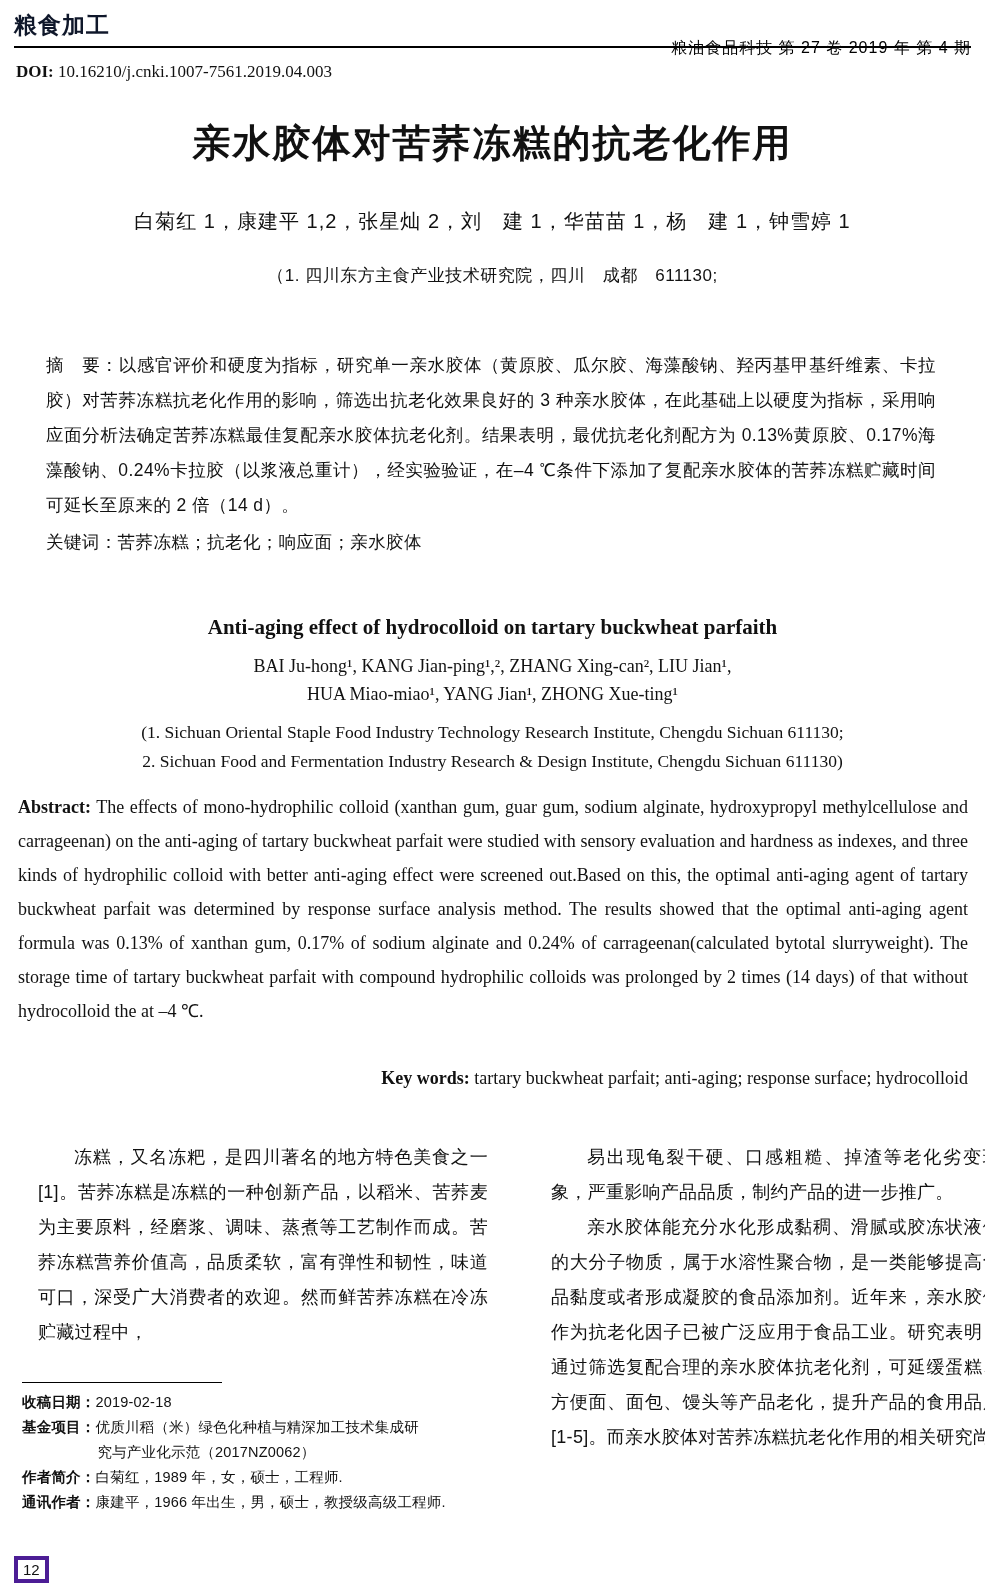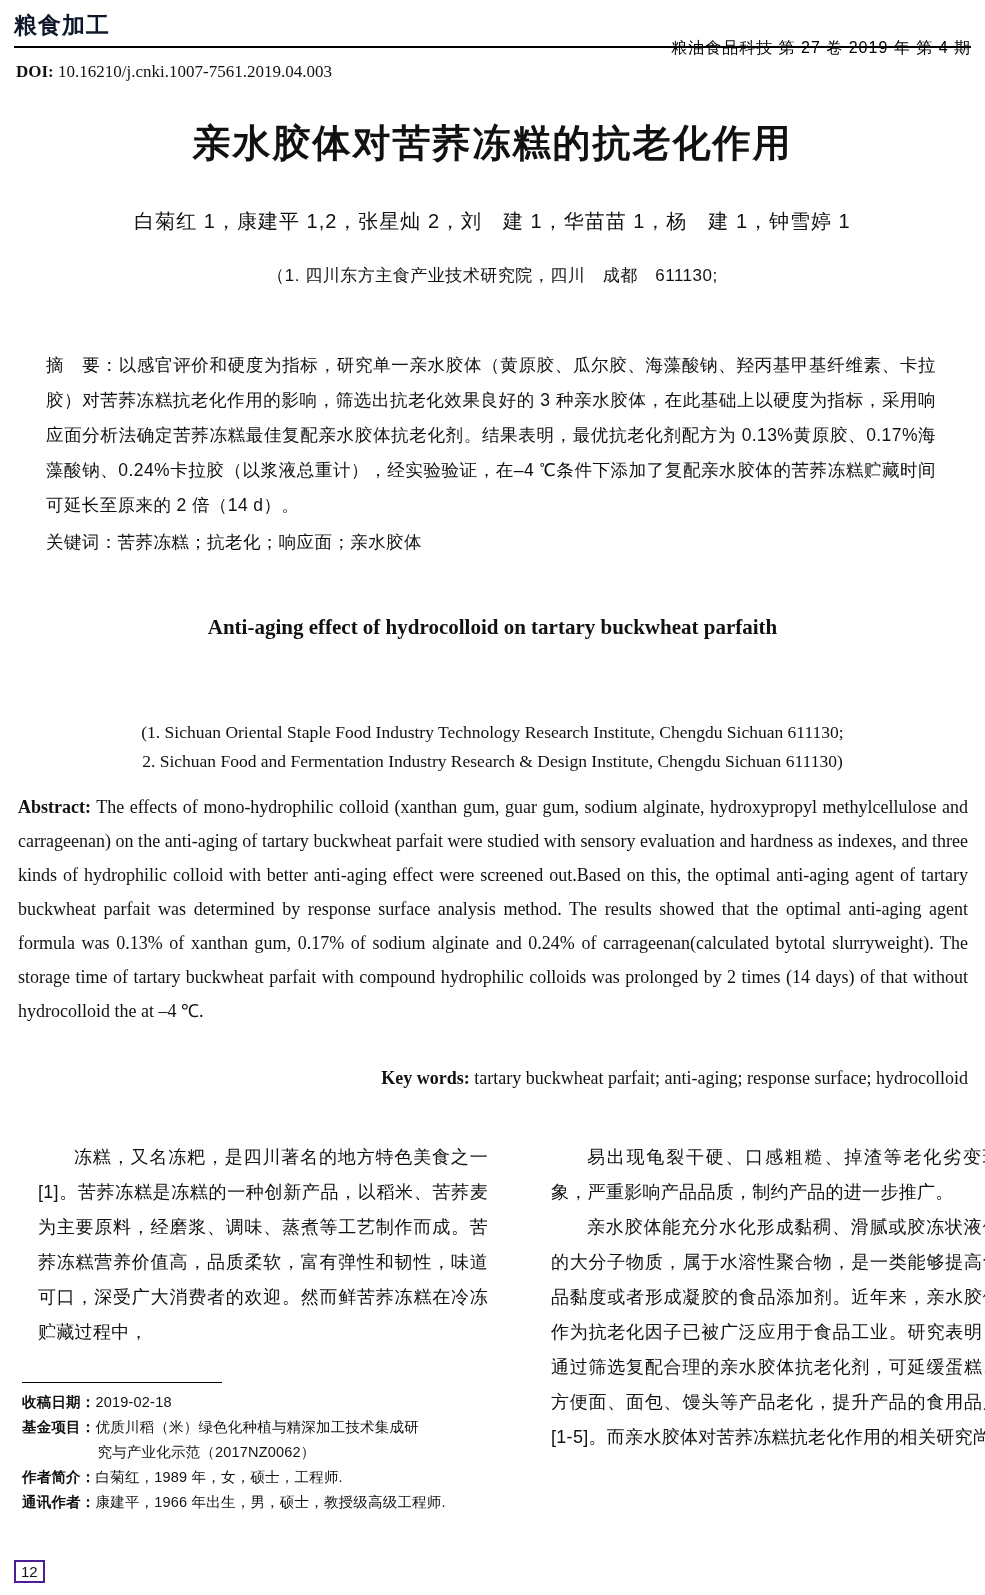--- a/index.html
+++ b/index.html
@@ -213,21 +213,21 @@
   }
   .footnote .row { display: block; }
   .footnote .lbl { font-weight: bold; }
   .footnote .indent { padding-left: 5.2em; display: block; }
 
   
   .pagenum {
     position: absolute;
     left: 14px;
     bottom: 12px;
-    border: 2px solid #4c1d95;
+    border: 4px solid #4c1d95;
     font-family: "Liberation Sans", sans-serif;
     font-size: 15px;
     padding: 1px 5px;
   }
 </style>
 </head>
 <body>
 
 <div class="page">
 
@@ -254,20 +254,24 @@
     <span class="lbl">摘　要：</span><span>以感官评价和硬度为指标，研究单一亲水胶体（黄原胶、瓜尔胶、海藻酸钠、羟丙基甲基纤维素、卡拉胶）对苦荞冻糕抗老化作用的影响，筛选出抗老化效果良好的 3 种亲水胶体，在此基础上以硬度为指标，采用响应面分析法确定苦荞冻糕最佳复配亲水胶体抗老化剂。结果表明，最优抗老化剂配方为 0.13%黄原胶、0.17%海藻酸钠、0.24%卡拉胶（以浆液总重计），经实验验证，在–4 ℃条件下添加了复配亲水胶体的苦荞冻糕贮藏时间可延长至原来的 2 倍（14 d）。</span>
   </div>
 
   <div class="cn-keywords">
     <span>关键词：</span><span>苦荞冻糕；抗老化；响应面；亲水胶体</span>
   </div>
 
 
   <div class="en-title">Anti-aging effect of hydrocolloid on tartary buckwheat parfaith</div>
 
+  <div class="en-authors">
+    <div>BAI Ju-hong¹, KANG Jian-ping¹,², ZHANG Xing-can², LIU Jian¹,</div>
+    <div>HUA Miao-miao¹, YANG Jian¹, ZHONG Xue-ting¹</div>
+  </div>
 
   <div class="en-affil">
     <div>(1. Sichuan Oriental Staple Food Industry Technology Research Institute, Chengdu Sichuan 611130;</div>
     <div>2. Sichuan Food and Fermentation Industry Research &amp; Design Institute, Chengdu Sichuan 611130)</div>
   </div>
 
   <div class="en-abs">
     <b>Abstract:</b>
     <span>The effects of mono-hydrophilic colloid (xanthan gum, guar gum, sodium alginate, hydroxypropyl methylcellulose and carrageenan) on the anti-aging of tartary buckwheat parfait were studied with sensory evaluation and hardness as indexes, and three kinds of hydrophilic colloid with better anti-aging effect were screened out.Based on this, the optimal anti-aging agent of tartary buckwheat parfait was determined by response surface analysis method. The results showed that the optimal anti-aging agent formula was 0.13% of xanthan gum, 0.17% of sodium alginate and 0.24% of carrageenan(calculated bytotal slurryweight). The storage time of tartary buckwheat parfait with compound hydrophilic colloids was prolonged by 2 times (14 days) of that without hydrocolloid the at –4 ℃.</span>
   </div>

